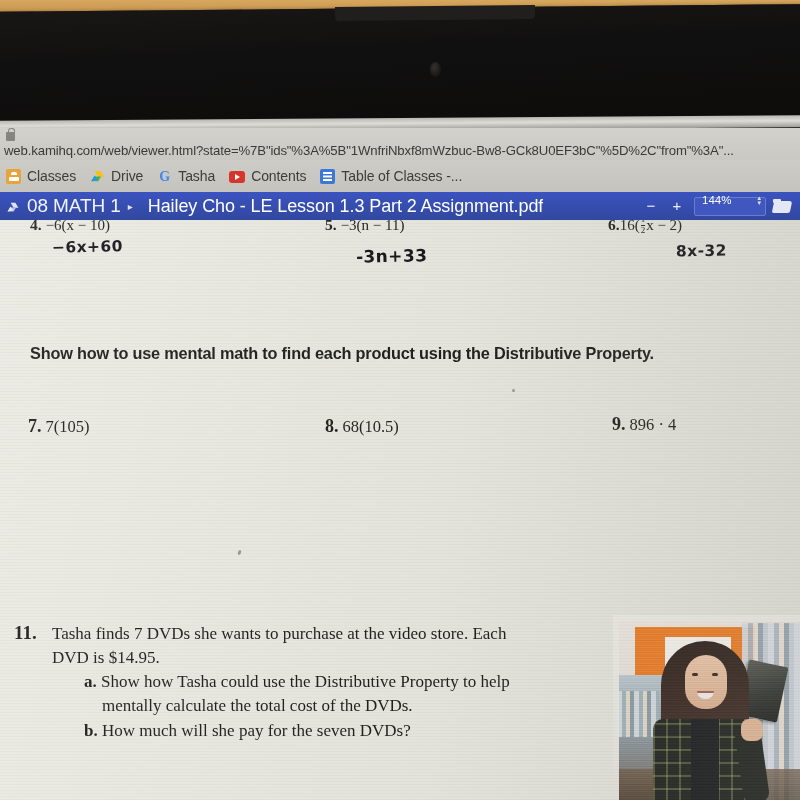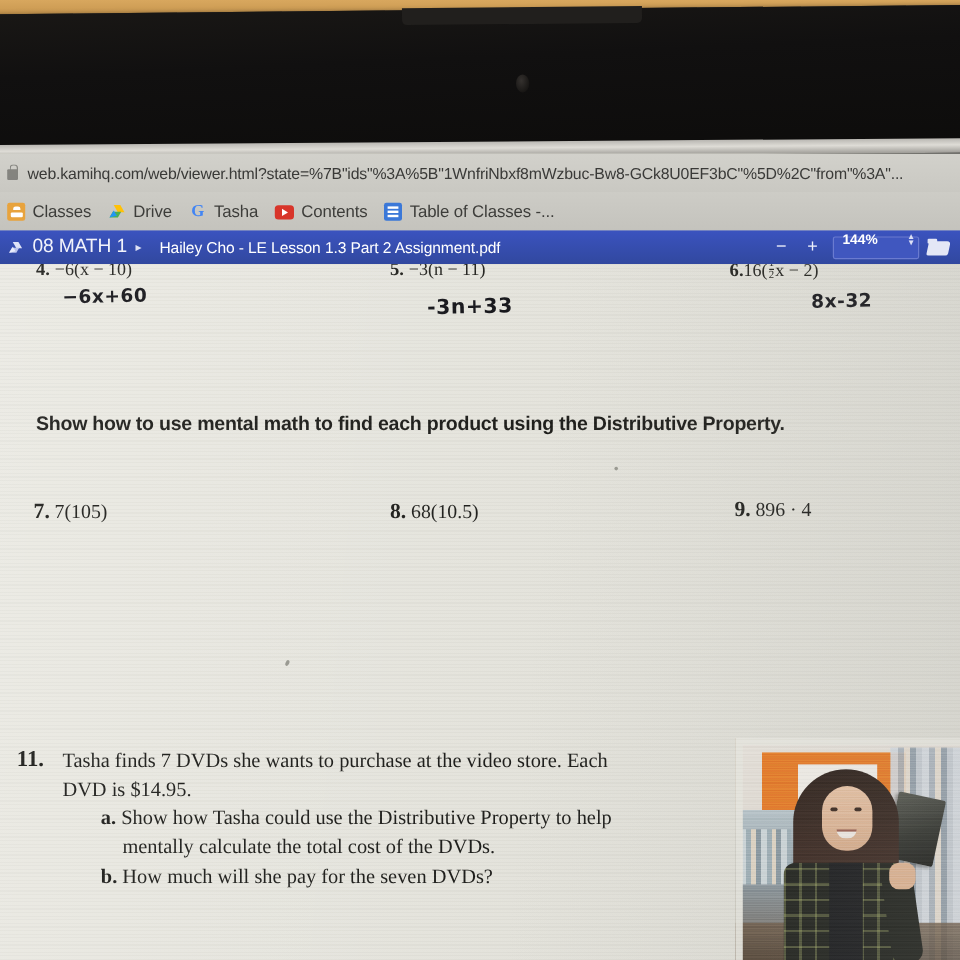--- a/index.html
+++ b/index.html
@@ -80,23 +80,24 @@
     background: #ccccc4;
     overflow: hidden;
   }
 
   
   .addr-bar {
     position: relative;
     height: 32px;
     background: linear-gradient(180deg,#d2d1cb 0%, #c9c8c2 100%);
     display: flex;
-    align-items: center;
+    align-items: flex-start;
     padding-left: 4px;
     overflow: hidden;
+    flex-direction: column;
   }
   .site-info-icon {
     flex: 0 0 auto;
     width: 13px; height: 15px;
     margin-right: 6px;
     position: relative;
     opacity: .55;
   }
   .site-info-icon::before {
     content: "";
@@ -216,27 +217,27 @@
   .kami-left {
     display: flex;
     align-items: center;
     gap: 7px;
     white-space: nowrap;
     flex: 1 1 auto;
     min-width: 0;
   }
   .kami-drive-icon { width: 14px; height: 13px; flex: 0 0 auto; }
   .kami-folder {
-    font-size: 16px;
+    font-size: 19px;
     color: #f2f3fb;
     letter-spacing: -0.1px;
   }
   .kami-sep { font-size: 10px; color: #dfe2f5; }
   .kami-filename {
-    font-size: 13px;
+    font-size: 18px;
     color: #ffffff;
     letter-spacing: -0.1px;
     margin-left: 8px;
     overflow: hidden;
     text-overflow: ellipsis;
   }
   .kami-right {
     display: flex;
     align-items: center;
     gap: 0px;
@@ -257,21 +258,20 @@
     border: 1px solid #6a7bd0;
     border-radius: 2px;
     height: 19px;
     min-width: 72px;
     display: flex;
     align-items: center;
     justify-content: space-between;
     padding: 0 4px 12px 7px;
     font-size: 11.5px;
     color: #fff;
-    font-weight: bold;
   }
   .spinner-arrows {
     display: flex;
     flex-direction: column;
     line-height: 5px;
     font-size: 7px;
     color: #dde1f6;
     margin-left: 6px;
   }
   .folder-icon {

